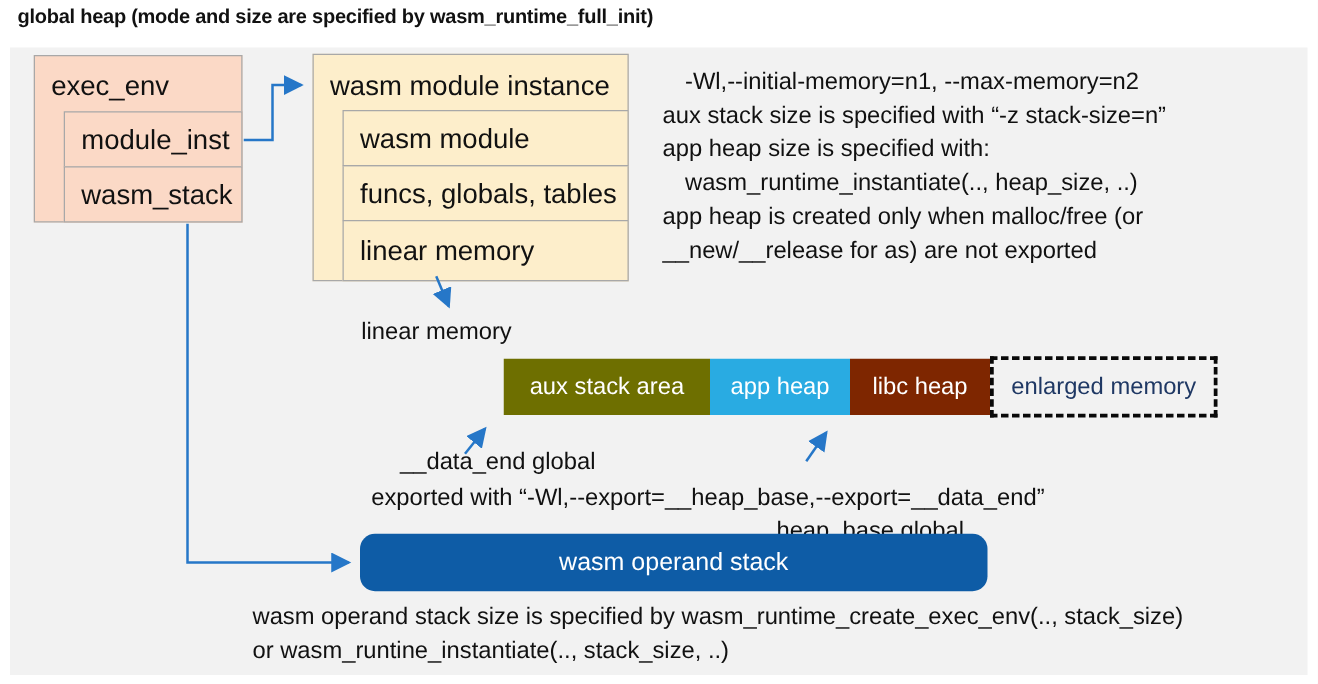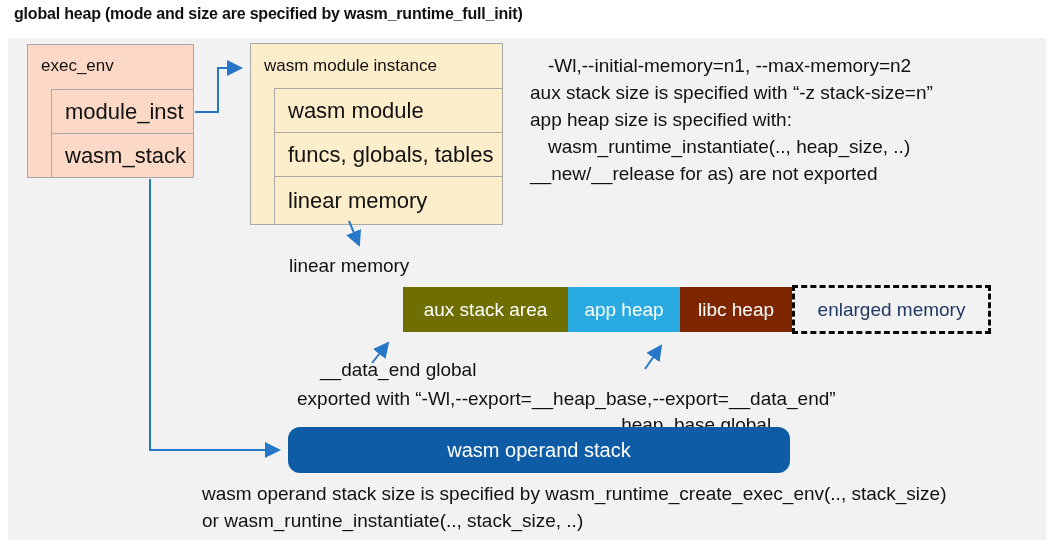--- a/index.html
+++ b/index.html
@@ -5,21 +5,21 @@
   html,body{margin:0;padding:0;background:#ffffff;}
   #canvas{
     position:relative;width:1054px;height:547px;overflow:hidden;
     font-family:"Liberation Sans", sans-serif;color:#111;background:#ffffff;
   }
   .panel{position:absolute;left:8px;top:38px;width:1038px;height:502px;background:#f2f2f2;}
   .title{position:absolute;left:14px;top:5px;font-size:16px;font-weight:600;letter-spacing:-0.2px;}
 
   
   .structbox{position:absolute;border:1px solid #a8a8a8;box-sizing:border-box;}
-  .structtitle{position:absolute;font-size:17px;}
+  .structtitle{position:absolute;font-size:22px;}
   .cell{position:absolute;border:1px solid #a8a8a8;box-sizing:border-box;
         display:flex;align-items:center;padding-left:13px;font-size:22px;}
 
   
   .notes{position:absolute;left:530px;top:52px;width:512px;font-size:19px;line-height:27px;}
   .notes .indent{padding-left:18px;}
 
   .lm-label{position:absolute;left:289px;top:255px;font-size:19px;}
 
   
@@ -66,35 +66,36 @@
   </div>
   <div class="cell" style="left: 274px; top: 176px; width: 229px; height: 49px; background: rgb(253, 238, 203);">
     <span>linear memory</span>
   </div>
 
   <div class="notes">
     <div class="indent">-Wl,--initial-memory=n1, --max-memory=n2</div>
     <div>aux stack size is specified with “-z stack-size=n”</div>
     <div>app heap size is specified with:</div>
     <div class="indent">wasm_runtime_instantiate(.., heap_size, ..)</div>
+    <div>app heap is created only when malloc/free (or</div>
     <div>__new/__release for as) are not exported</div>
   </div>
 
   <div class="lm-label">linear memory</div>
 
   <div class="seg" style="left: 403px; width: 165px; background: rgb(110, 111, 0);">
     <span>aux stack area</span>
   </div>
   <div class="seg" style="left: 568px; width: 112px; background: rgb(41, 171, 226);">
     <span>app heap</span>
   </div>
   <div class="seg" style="left: 680px; width: 112px; background: rgb(126, 38, 0);">
     <span>libc heap</span>
   </div>
-  <div class="seg-dashed" style="left:792px;width:199px;justify-content:center;">
+  <div class="seg-dashed" style="left:792px;width:182px;justify-content:center;">
     <span style="color: rgb(31, 56, 100);">enlarged memory</span>
   </div>
 
   <div class="ann" style="left:320px;top:359px;">__data_end global</div>
   <div class="ann" style="left:600px;top:366px;margin-top:48px;">__heap_base global</div>
   <div class="ann" style="left:297px;top:388px;">exported with “-Wl,--export=__heap_base,--export=__data_end”</div>
 
   <div class="opbar" style="background: rgb(14, 92, 166);">
     <span>wasm operand stack</span>
   </div>

